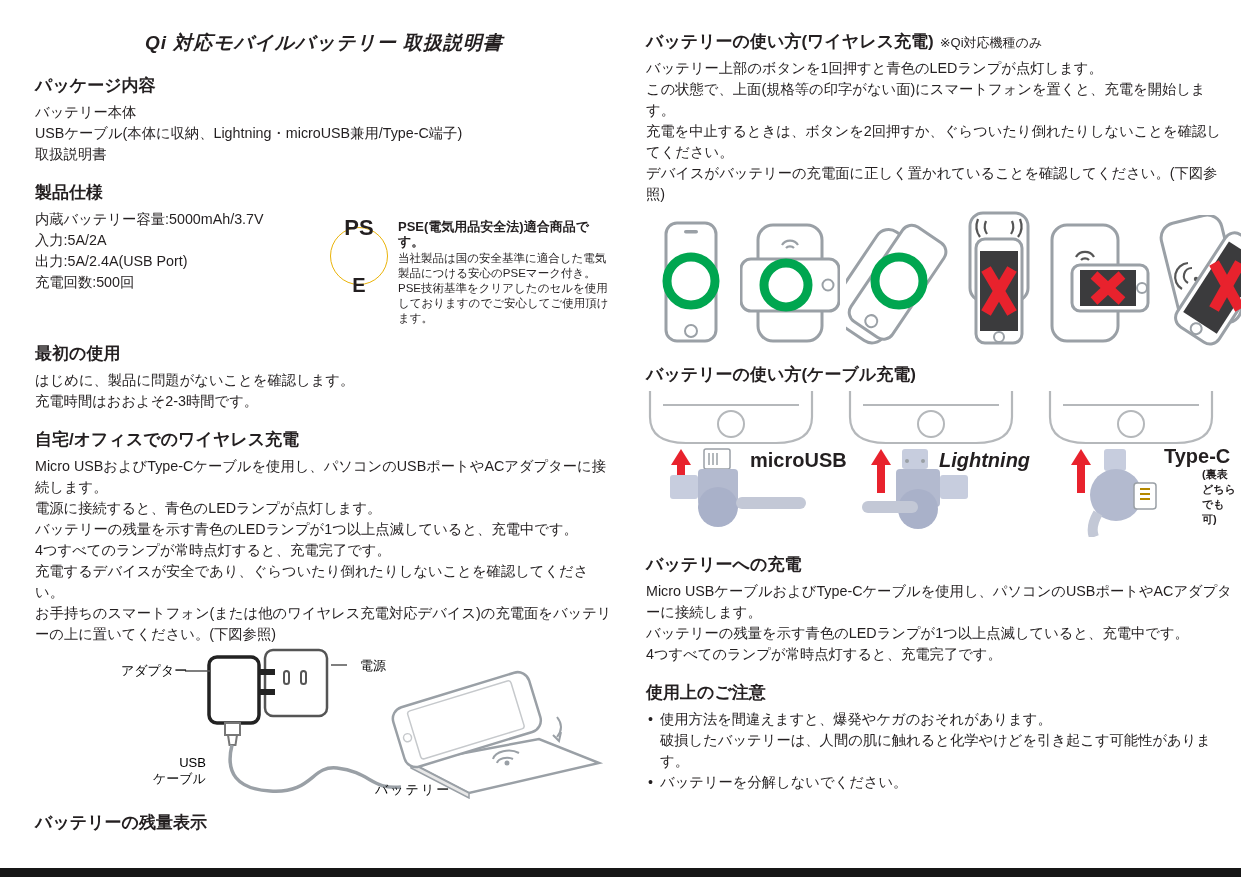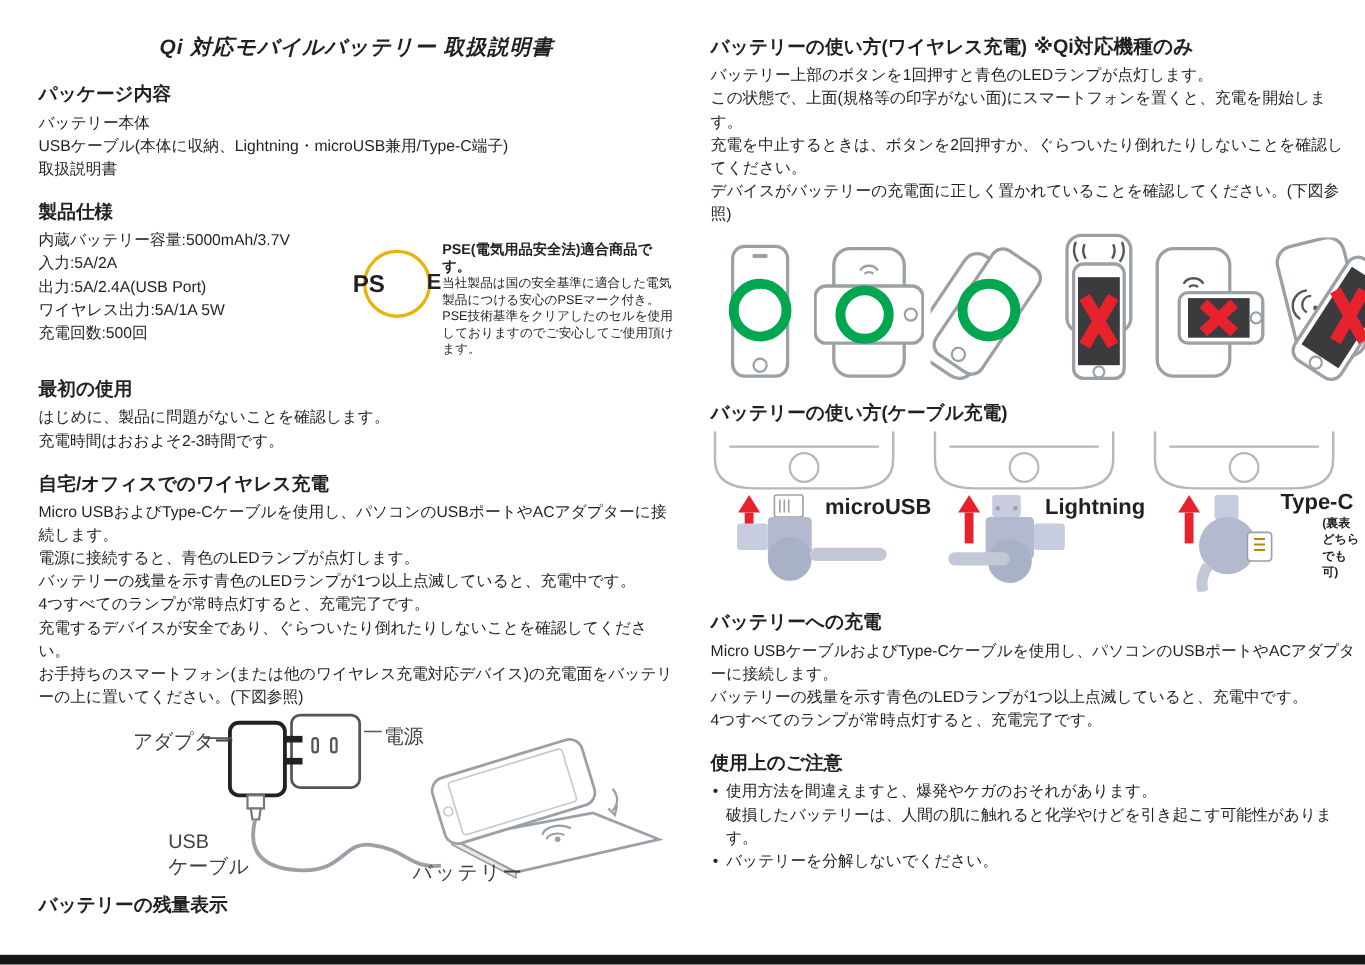--- a/index.html
+++ b/index.html
@@ -11,33 +11,33 @@
   .col-left{left:35px;width:578px;}
   .col-right{left:646px;width:586px;}
   .doc-title{font-size:19px;font-weight:bold;text-align:center;margin:30px 0 18px 0;letter-spacing:1px;font-style:italic;}
   h2.sec{font-size:17px;font-weight:bold;margin:16px 0 5px 0;}
   .line{font-size:14.3px;line-height:21px;}
   .preline{white-space:pre-line;}
   .specs-wrap{display:flex;}
   .specs-lines{width:295px;flex:none;}
   .pse-block{flex:1;display:flex;padding-top:10px;}
   .pse-circle{
-    width:56px;height:56px;border:3px solid #eab308;border-radius:50%;flex:none;
-    display:flex;flex-direction:row;align-items:center;justify-content:center;
+    width:56px;height:56px;border:1px solid #eab308;border-radius:50%;flex:none;
+    display:flex;flex-direction:column;align-items:center;justify-content:center;
     font-weight:bold;line-height:1;margin:8px 10px 0 0;gap:38px;
   }
   .pse-circle .ps{font-size:22px;letter-spacing:0px;}
   .pse-circle .e{font-size:20px;margin-top:-2px;}
   .pse-text{font-size:11.5px;line-height:15px;}
   .pse-title{font-size:13px;font-weight:bold;margin-bottom:2px;}
   
   .wdiagram{position:relative;width:540px;height:152px;margin:2px 0 0 30px;}
-  .wdiagram .lbl{position:absolute;font-size:18px;color:#404040;}
+  .wdiagram .lbl{position:absolute;font-size:13px;color:#000000;text-align:right;}
   
-  .sec-note{font-size:18px;font-weight:bold;margin-left:6px;}
+  .sec-note{font-size:13px;font-weight:normal;margin-left:6px;}
   .phones-row{display:flex;align-items:flex-end;gap:6px;margin:6px 0 2px 0;height:136px;}
   .phone-item{flex:none;}
   .cable-diagram{display:flex;gap:8px;margin:4px 0 0 0;}
   .cable-group{position:relative;width:192px;height:146px;}
   .cable-group .clabel{position:absolute;font-size:20px;font-weight:bold;}
   .cable-group .cnote{position:absolute;font-size:11px;font-weight:bold;}
   ul.cautions{margin:4px 0 0 0;padding:0;list-style:none;}
   ul.cautions li{position:relative;font-size:14.3px;line-height:21px;padding-left:14px;margin:0;}
   ul.cautions li::before{content:"\2022";position:absolute;left:2px;top:0;}
   .bottom-bar{position:absolute;left:0;bottom:0;width:1241px;height:9px;background:#161616;}
@@ -54,21 +54,20 @@
   <div class="line">バッテリー本体</div>
   <div class="line">USBケーブル(本体に収納、Lightning・microUSB兼用/Type-C端子)</div>
   <div class="line">取扱説明書</div>
 
   <h2 class="sec">製品仕様</h2>
   <div class="specs-wrap">
     <div class="specs-lines">
       <div class="line">内蔵バッテリー容量:5000mAh/3.7V</div>
       <div class="line">入力:5A/2A</div>
       <div class="line">出力:5A/2.4A(USB Port)</div>
-      <div class="line">ワイヤレス出力:5A/1A 5W</div>
       <div class="line">充電回数:500回</div>
     </div>
     <div class="pse-block">
       <div class="pse-circle">
         <span class="ps">PS</span>
         <span class="e">E</span>
       </div>
       <div class="pse-text">
         <div class="pse-title">PSE(電気用品安全法)適合商品です。</div>
         <div>当社製品は国の安全基準に適合した電気製品につける安心のPSEマーク付き。PSE技術基準をクリアしたのセルを使用しておりますのでご安心してご使用頂けます。</div>
@@ -119,21 +118,21 @@
         <circle cx="339" cy="73" r="4" fill="none" stroke="#c6c9cc" stroke-width="1.5"></circle>
       </g>
 
       <path d="M492 70 q8 10 0 20" fill="none" stroke="#9aa0a6" stroke-width="2"></path>
       <path d="M488 88 l6 6 l2 -9" fill="none" stroke="#9aa0a6" stroke-width="2"></path>
 
       <line x1="120" y1="24" x2="146" y2="24" stroke="#555" stroke-width="1.5"></line>
       <line x1="266" y1="18" x2="282" y2="18" stroke="#555" stroke-width="1.5"></line>
     </svg>
     <div class="lbl" style="left:56px;top:15px;">アダプター</div>
-    <div class="lbl" style="left:284px;top:10px;">電源</div>
+    <div class="lbl" style="left:295px;top:10px;">電源</div>
     <div class="lbl preline" style="left:88px;top:108px;">USB
 ケーブル</div>
     <div class="lbl" style="left:310px;top:134px;letter-spacing:2px;">バッテリー</div>
   </div>
 
   <h2 class="sec" style="margin-top:12px;">バッテリーの残量表示</h2>
 
 </div>
 
 <div class="col col-right">
@@ -259,21 +258,21 @@
         <polygon points="35,58 25,74 45,74" fill="#e8222d"></polygon>
         <rect x="31" y="74" width="8" height="28" fill="#e8222d"></rect>
         <rect x="56" y="58" width="26" height="20" rx="3" fill="#c7cdde"></rect>
         <circle cx="61" cy="70" r="2" fill="#9aa0a6"></circle>
         <circle cx="77" cy="70" r="2" fill="#9aa0a6"></circle>
         <rect x="50" y="78" width="44" height="38" rx="4" fill="#b3bacf"></rect>
         <rect x="94" y="84" width="28" height="24" rx="3" fill="#c7cdde"></rect>
         <circle cx="72" cy="118" r="20" fill="#a9b1c9"></circle>
         <rect x="16" y="110" width="56" height="12" rx="6" fill="#c3c8d6"></rect>
       </svg>
-      <div class="clabel" style="left:104px;top:58px;">Lightning</div>
+      <div class="clabel" style="left:93px;top:58px;font-style:italic;">Lightning</div>
     </div>
 
     <div class="cable-group">
       <svg width="192" height="146" viewBox="0 0 192 146">
         <path d="M4 0 V26 Q4 52 40 52 H130 Q166 52 166 26 V0" fill="none" stroke="#b5b8bb" stroke-width="2.2"></path>
         <line x1="17" y1="14" x2="153" y2="14" stroke="#b5b8bb" stroke-width="2"></line>
         <circle cx="85" cy="33" r="13" fill="none" stroke="#b5b8bb" stroke-width="2"></circle>
         <polygon points="35,58 25,74 45,74" fill="#e8222d"></polygon>
         <rect x="31" y="74" width="8" height="28" fill="#e8222d"></rect>
         <rect x="58" y="58" width="22" height="22" rx="3" fill="#c7cdde"></rect>

